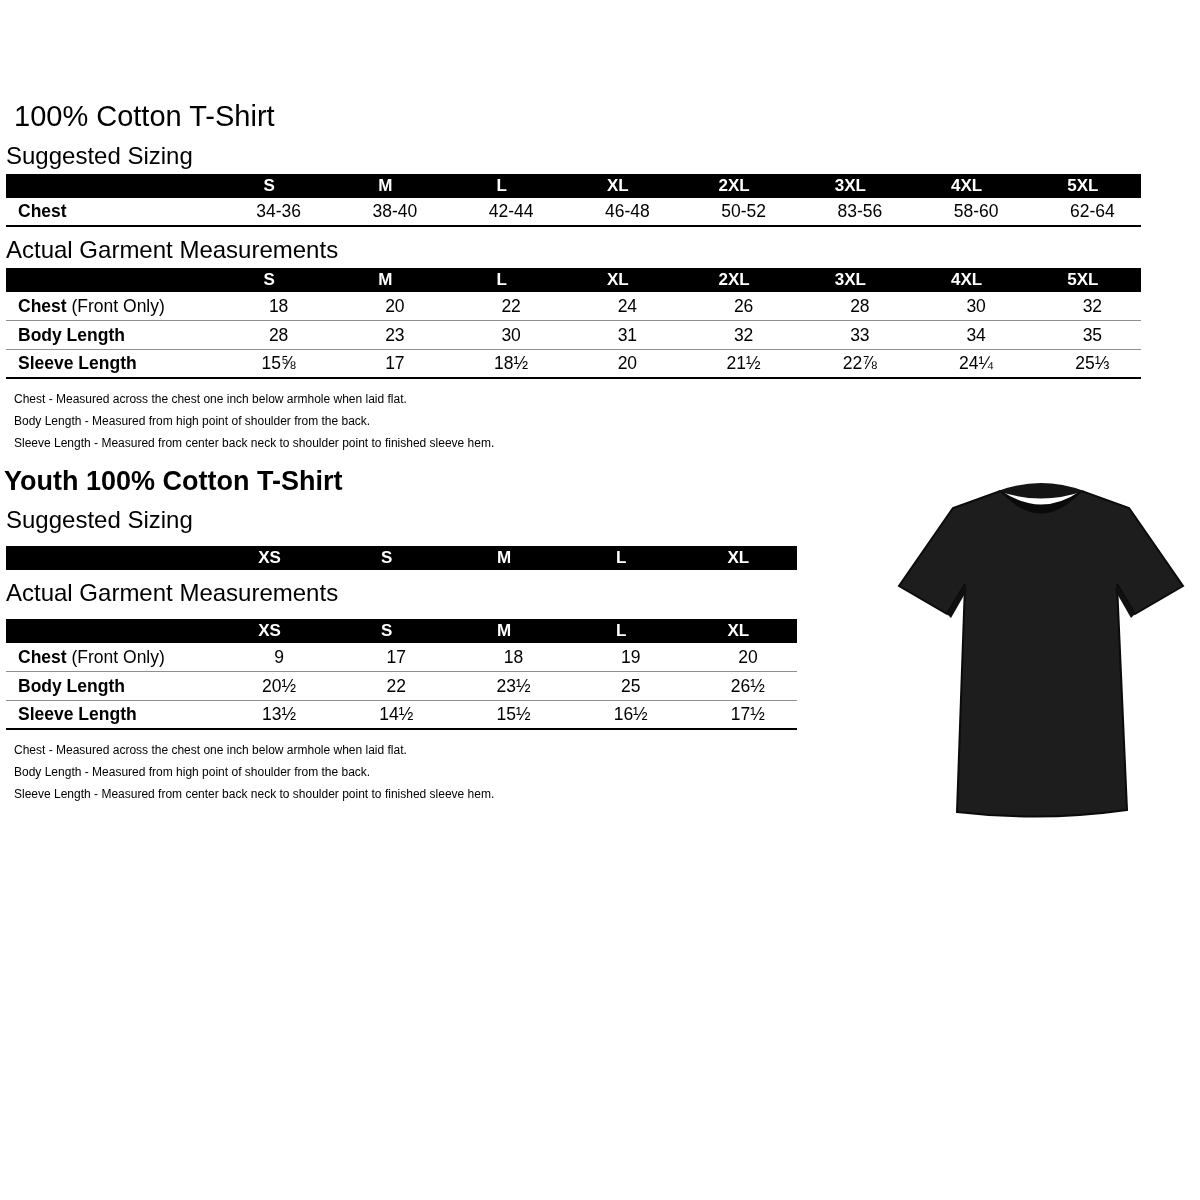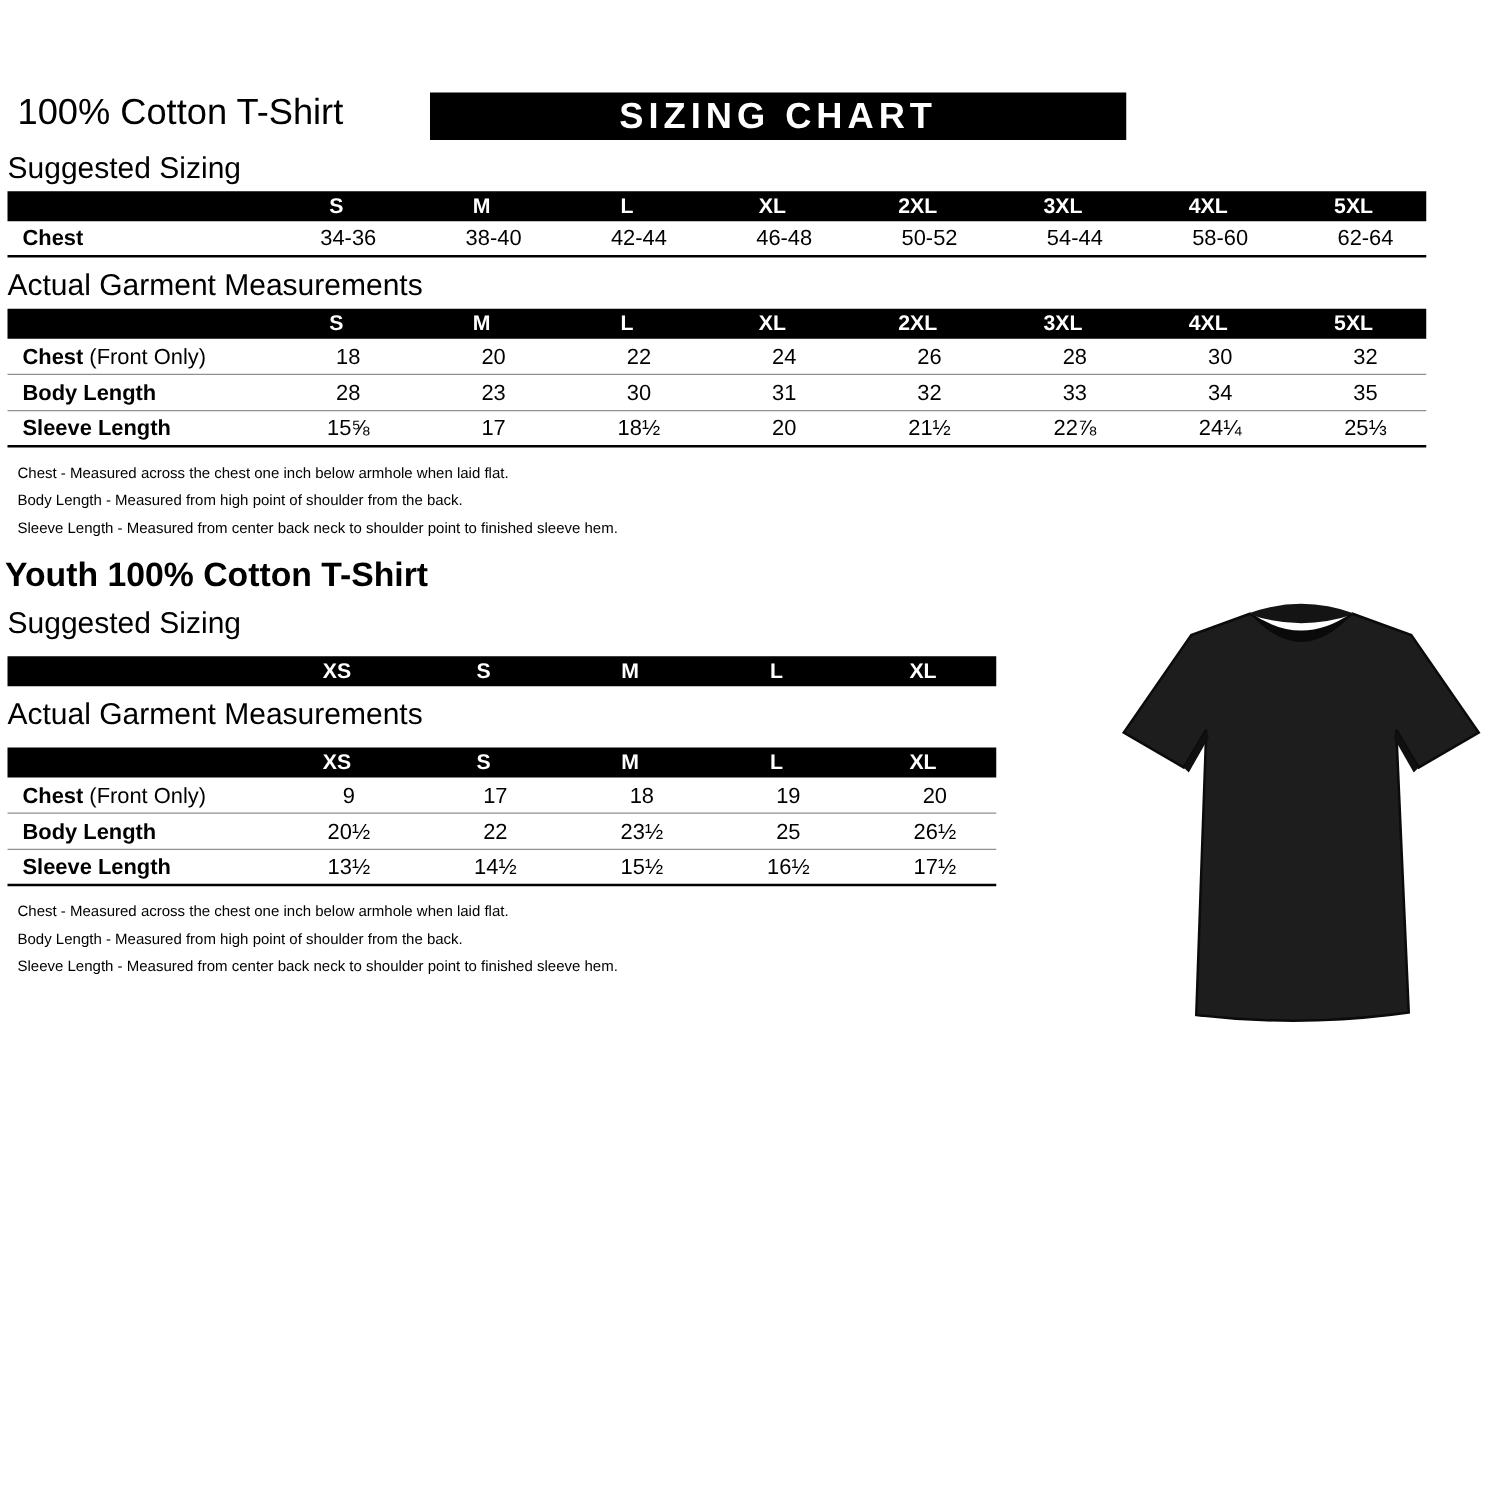--- a/index.html
+++ b/index.html
@@ -1,18 +1,18 @@
 <!DOCTYPE html>
 <html><head>
 <meta charset="utf-8">
 <style>
   * { margin:0; padding:0; box-sizing:border-box; }
   html,body { width:1200px; height:1200px; background:#ffffff; overflow:hidden; }
   body { font-family:"Liberation Sans", sans-serif; color:#000; position:relative; }
-  .page { padding-top:74px; }
+  .page { padding-top:100px; }
 
   .topbar { display:flex; align-items:flex-start; }
   .page-title { font-size:29px; font-weight:400; margin-left:14px; width:330px; }
   .banner { width:557px; height:38px; background:#000; color:#fff; font-weight:bold;
             font-size:29px; letter-spacing:4px; text-align:center; line-height:38px; }
 
   .section-label { font-size:24px; margin:9px 0 4px 6px; }
 
   .table { margin-left:6px; }
   .adult-table { width:1135px; }
@@ -32,21 +32,20 @@
 
   .tshirt { position:absolute; left:895px; top:478px; width:292px; height:348px; }
 </style>
 </head>
 <body>
 
 <div class="page">
 
   <div class="topbar">
     <h1 class="page-title">100% Cotton T-Shirt</h1>
-    <div class="banner">SIZING CHART</div>
   </div>
 
   <div class="section-label">Suggested Sizing</div>
   <div class="table adult-table" style="--cols: 8;">
       <div class="thead">
         <div class="label-cell"></div>
         <div class="cell">S</div>
         <div class="cell">M</div>
         <div class="cell">L</div>
         <div class="cell">XL</div>
@@ -55,21 +54,21 @@
         <div class="cell">4XL</div>
         <div class="cell">5XL</div>
       </div>
       <div class="trow">
         <div class="label-cell"><b>Chest</b></div>
         <div class="cell">34-36</div>
         <div class="cell">38-40</div>
         <div class="cell">42-44</div>
         <div class="cell">46-48</div>
         <div class="cell">50-52</div>
-        <div class="cell">54-44</div>
+        <div class="cell">83-56</div>
         <div class="cell">58-60</div>
         <div class="cell">62-64</div>
       </div>
     </div>
 
   <div class="section-label">Actual Garment Measurements</div>
   <div class="table adult-table" style="--cols: 8;">
       <div class="thead">
         <div class="label-cell"></div>
         <div class="cell">S</div>

